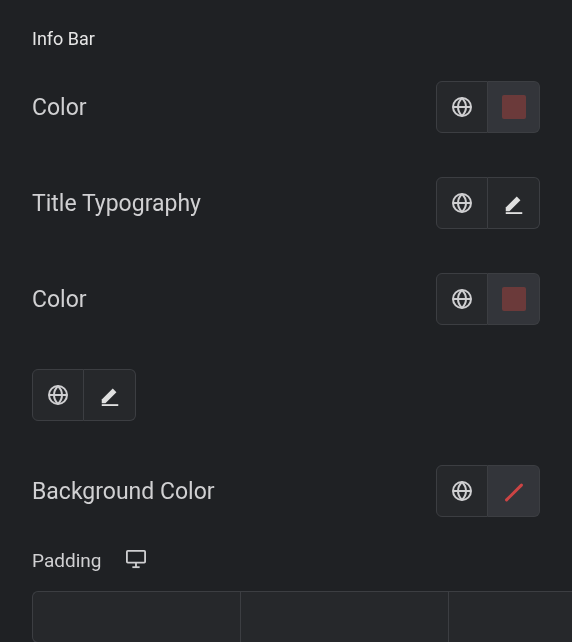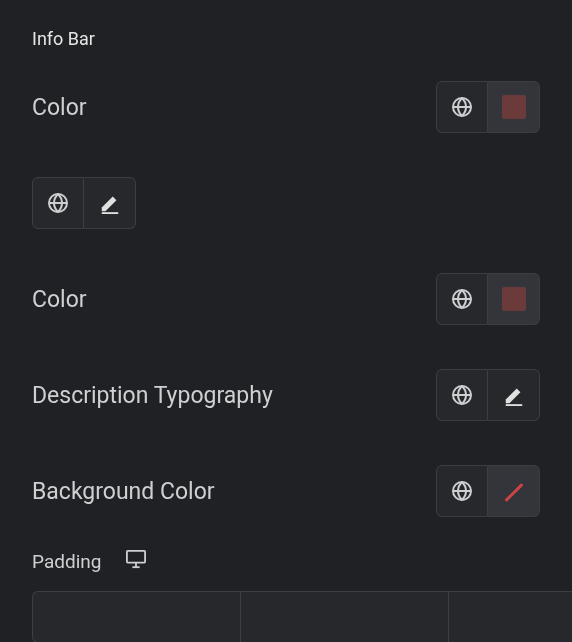--- a/index.html
+++ b/index.html
@@ -84,21 +84,21 @@
     fill: none;
     stroke-width: 2;
   }
   .pencil-svg {
     width: 22px;
     height: 22px;
     fill: #e0e0e0;
   }
   .padding-header {
     display: flex;
-    align-items: center;
+    align-items: flex-start;
     gap: 24px;
     margin-bottom: 18px;
     margin-top: 21px;
   }
   .padding-label {
     font-size: 19px;
     color: #d0d0d2;
   }
   .monitor-svg {
     width: 22px;
@@ -142,20 +142,21 @@
         <path d="M12 3 C9 6 8 9 8 12 C8 15 9 18 12 21"></path>
       </svg>
     </div>
     <div class="ctrl swatch-holder">
       <div class="swatch" style="background:#6b3a3a"></div>
     </div>
   </div>
 </div>
 
 <div class="row">
+  <div class="row-label">Title Typography</div>
   <div class="controls">
     <div class="ctrl">
       <svg class="icon-svg" viewBox="0 0 24 24">
         <circle cx="12" cy="12" r="9"></circle>
         <line x1="3" y1="12" x2="21" y2="12"></line>
         <path d="M12 3 C15 6 16 9 16 12 C16 15 15 18 12 21"></path>
         <path d="M12 3 C9 6 8 9 8 12 C8 15 9 18 12 21"></path>
       </svg>
     </div>
     <div class="ctrl">
@@ -178,21 +179,20 @@
         <path d="M12 3 C9 6 8 9 8 12 C8 15 9 18 12 21"></path>
       </svg>
     </div>
     <div class="ctrl swatch-holder">
       <div class="swatch" style="background:#6b3a3a"></div>
     </div>
   </div>
 </div>
 
 <div class="row">
-  <div class="row-label">Description Typography</div>
   <div class="controls">
     <div class="ctrl">
       <svg class="icon-svg" viewBox="0 0 24 24">
         <circle cx="12" cy="12" r="9"></circle>
         <line x1="3" y1="12" x2="21" y2="12"></line>
         <path d="M12 3 C15 6 16 9 16 12 C16 15 15 18 12 21"></path>
         <path d="M12 3 C9 6 8 9 8 12 C8 15 9 18 12 21"></path>
       </svg>
     </div>
     <div class="ctrl">

